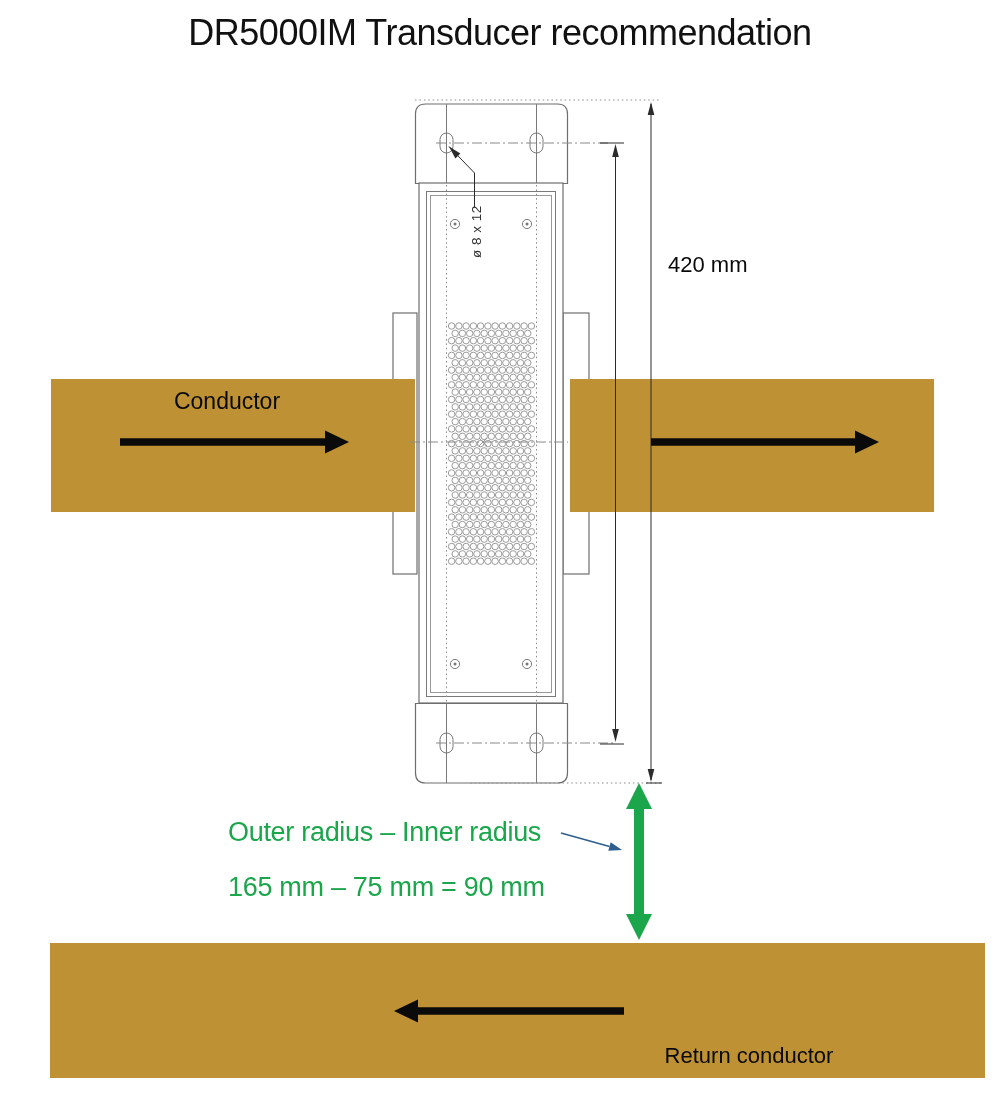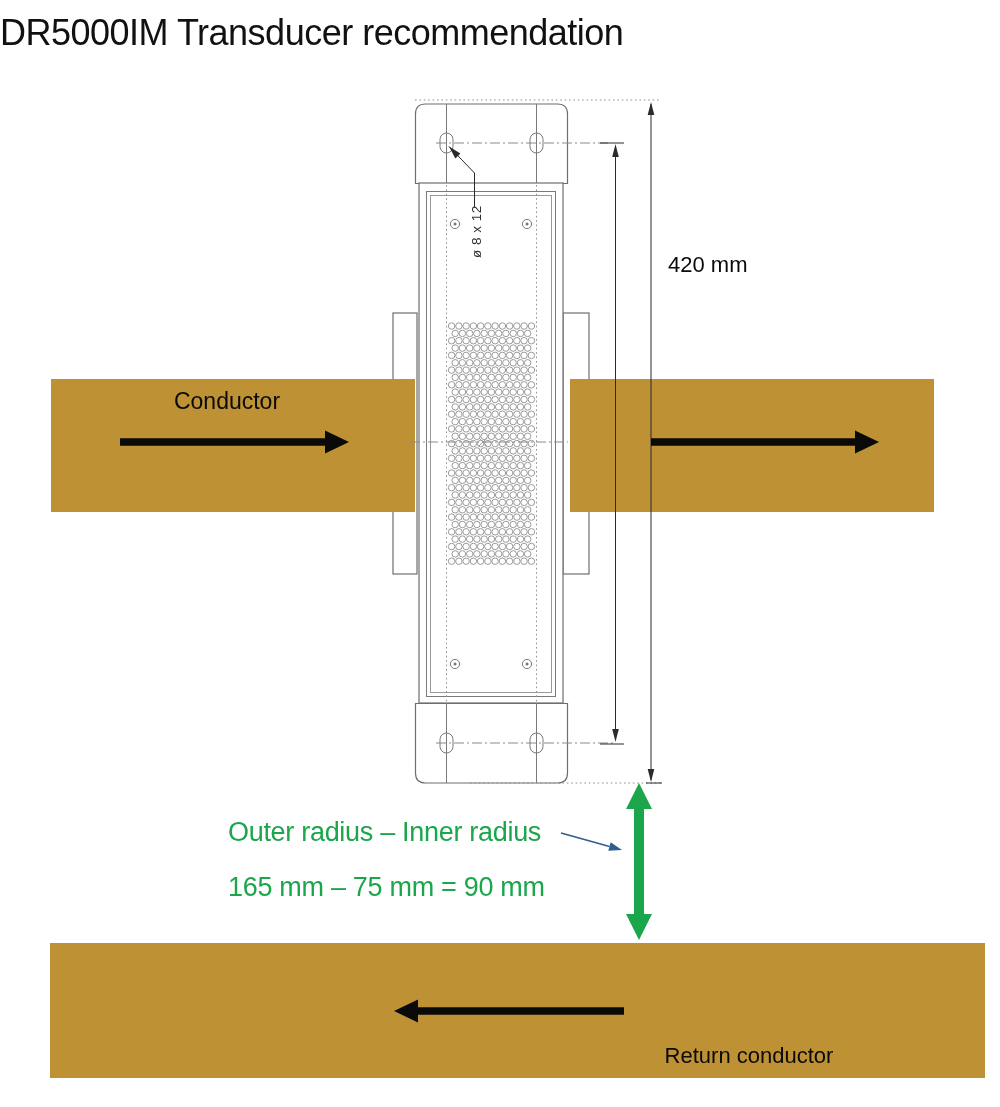--- a/index.html
+++ b/index.html
@@ -5,20 +5,21 @@
   html,body{margin:0;padding:0;background:#ffffff;}
   #canvas{
     position:relative;
     width:1000px;height:1107px;
     background:#ffffff;
     font-family:"Liberation Sans", sans-serif;
     overflow:hidden;
   }
   #title{
     position:absolute;top:12px;left:0;width:100%;
+    text-align:center;
     font-size:36px;font-weight:500;letter-spacing:-0.5px;
     color:#111111;
   }
   svg{position:absolute;left:0;top:0;}
   svg text{font-family:"Liberation Sans", sans-serif;}
   .outline{fill:#ffffff;stroke:#6e6e6e;stroke-width:1.2;}
   .thin{fill:none;stroke:#7a7a7a;stroke-width:1;}
   .thin2{fill:none;stroke:#8f8f8f;stroke-width:0.9;}
   .dotted{stroke:#909090;stroke-width:1;stroke-dasharray:1.6 2.8;fill:none;}
   .dashdot{stroke:#8a8a8a;stroke-width:1;stroke-dasharray:10 3 2 3;fill:none;}

